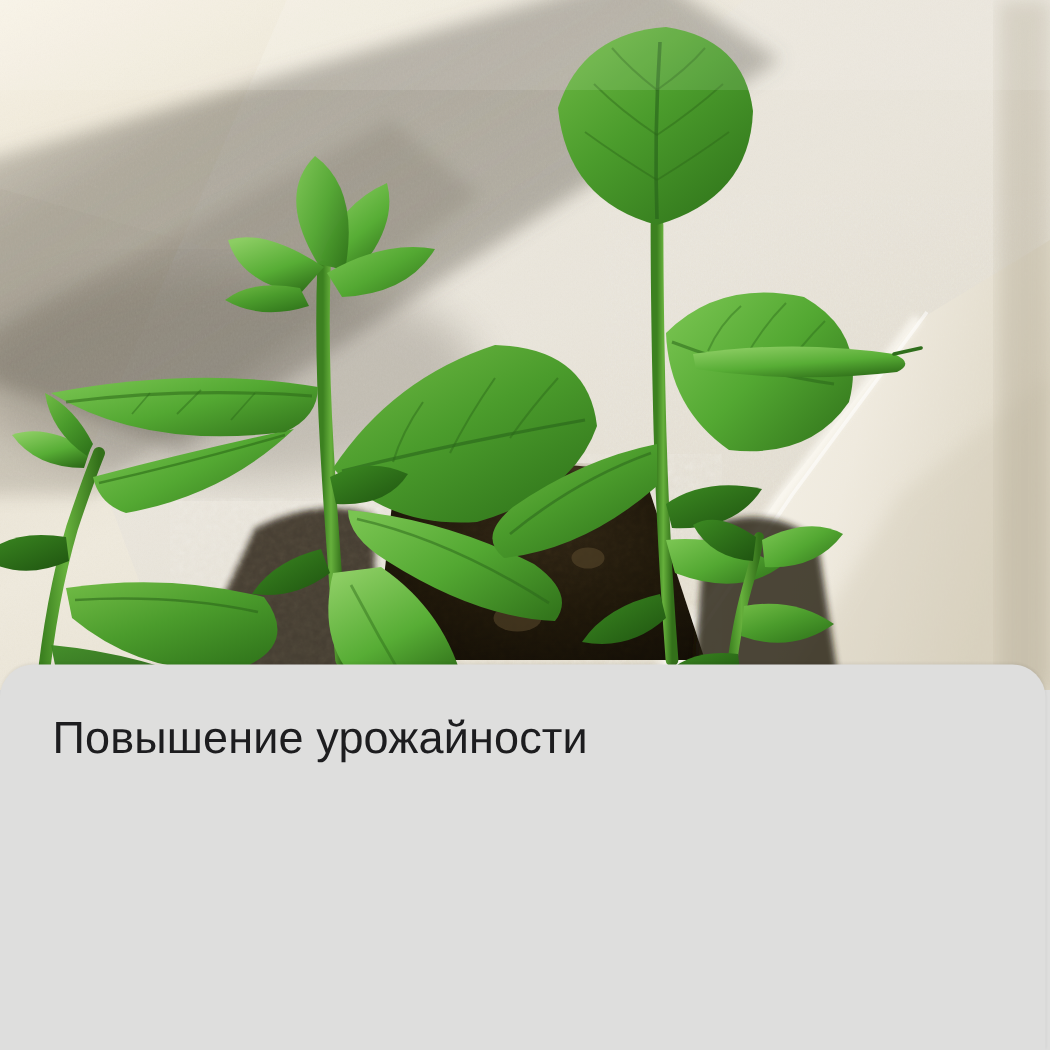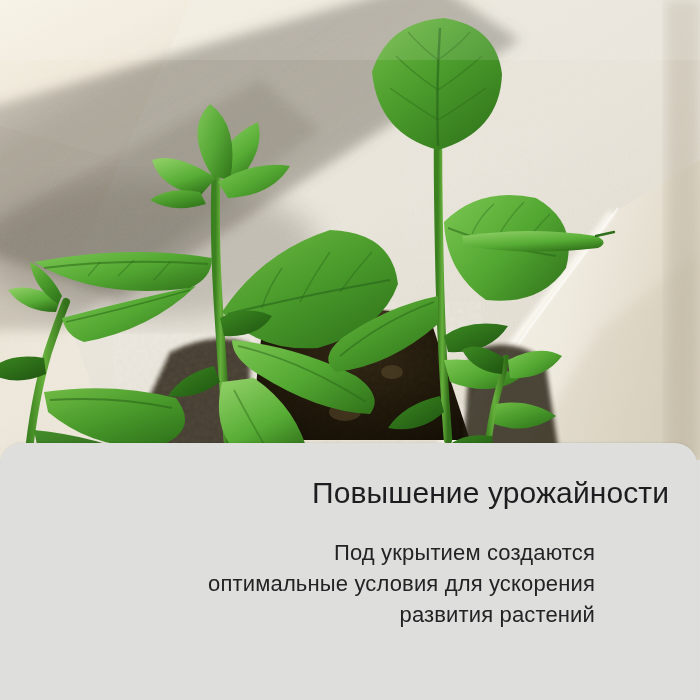--- a/index.html
+++ b/index.html
@@ -32,21 +32,20 @@
   
   #card {
     position: absolute;
     left: 0px;
     top: 443px;
     width: 697px;
     height: 257px;
     background: #dededd;
     border-radius: 22px 22px 0 0;
     box-shadow: 0 -1px 2px rgba(0,0,0,0.06);
-    text-align: right;
   }
   #card-inner {
     position: absolute;
     left: 35px;
     top: 33px;
     right: 28px;
   }
   #heading {
     font-size: 30px;
     font-weight: 400;
@@ -305,21 +304,16 @@
 
         <rect x="0" y="0" width="700" height="60" fill="#ffffff" opacity="0.10"></rect>
         <rect x="0" y="0" width="700" height="460" fill="none"></rect>
       </g>
     </svg>
   </div>
 
   <div id="card">
     <div id="card-inner">
       <h1 id="heading">Повышение урожайности</h1>
-      <p id="subtext">
-        <span>Под укрытием создаются</span>
-        <span>оптимальные условия для ускорения</span>
-        <span>развития растений</span>
-      </p>
     </div>
   </div>
 
 </div>
 
 </body></html>

